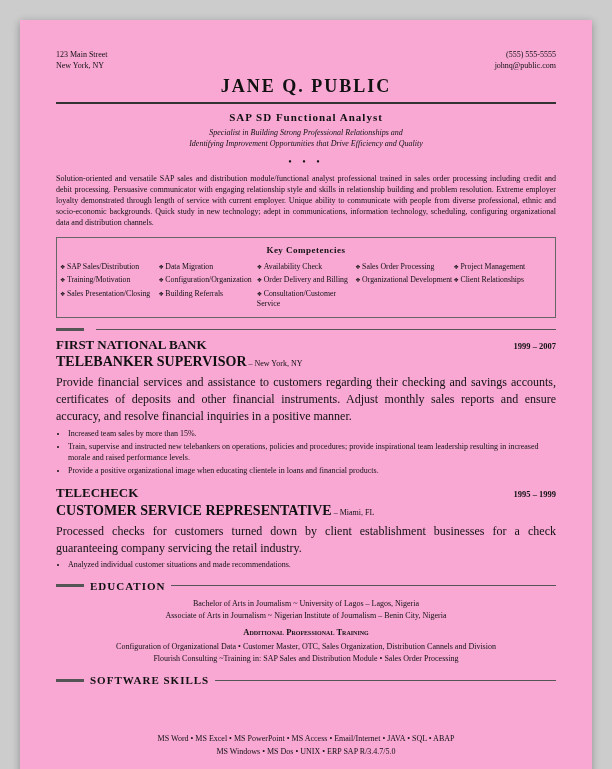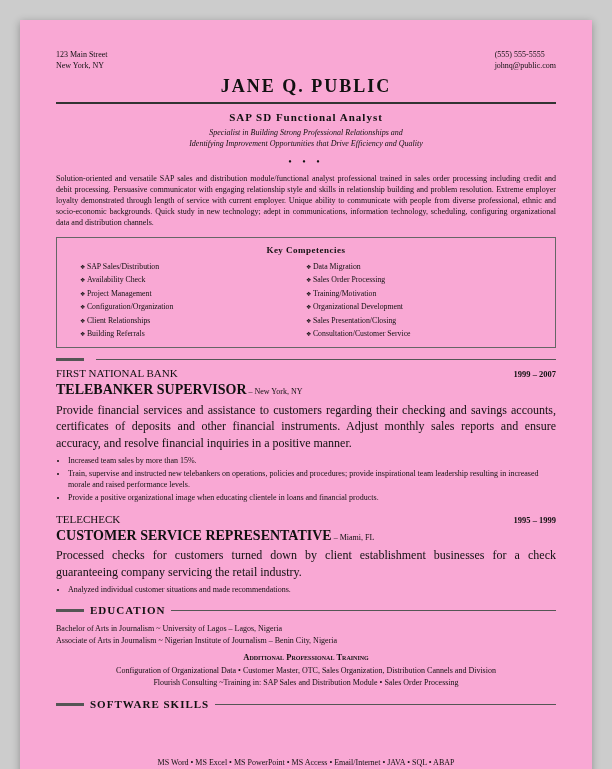--- a/index.html
+++ b/index.html
@@ -63,33 +63,33 @@
     }
     .summary-text {
       font-size: 8px;
       text-align: justify;
       margin-bottom: 8px;
       line-height: 1.4;
     }
     
     .competencies-box {
       border: 1px solid #666;
-      padding: 6px 23px;
+      padding: 6px 3px;
       margin-bottom: 10px;
     }
     .competencies-title {
       text-align: center;
       font-weight: bold;
       font-size: 9px;
       margin-bottom: 5px;
       letter-spacing: 0.5px;
     }
     .competencies-grid {
       display: grid;
-      grid-template-columns: 1fr 1fr;
+      grid-template-columns: 1fr 1fr 1fr 1fr 1fr;
       gap: 1px 0;
       font-size: 7.8px;
     }
     .comp-item {
       padding: 1px 0;
     }
     .comp-item::before {
       content: '❖ ';
       font-size: 6px;
     }
@@ -121,22 +121,22 @@
     
     .exp-entry {
       margin-bottom: 8px;
     }
     .exp-header {
       display: flex;
       justify-content: space-between;
       align-items: baseline;
     }
     .exp-company {
-      font-weight: normal;
-      font-size: 11px;
+      font-weight: bold;
+      font-size: 13px;
       text-transform: uppercase;
       font-variant: small-caps;
     }
     .exp-dates {
       font-size: 8.5px;
       font-weight: bold;
       white-space: nowrap;
     }
     .exp-title-line {
       font-size: 8px;
@@ -163,21 +163,21 @@
       font-size: 8px;
       line-height: 1.4;
     }
     .exp-bullets li {
       margin-bottom: 2px;
       list-style-type: disc;
     }
     
     .edu-line {
       font-size: 8px;
-      text-align: left;
+      text-align: center;
       line-height: 1.5;
     }
     .additional-title {
       text-align: center;
       font-size: 8.5px;
       font-weight: bold;
       margin-top: 5px;
       margin-bottom: 2px;
       font-variant: small-caps;
     }
@@ -205,21 +205,21 @@
 </head>
 <body>
 
 <div class="page">
 
   <div class="header-top">
     <div>
       <div>123 Main Street</div>
       <div>New York, NY</div>
     </div>
-    <div style="">
+    <div style="text-align:right;">
       <div>(555) 555-5555</div>
       <div>johnq@public.com</div>
     </div>
   </div>
 
   <div class="header-name">Jane Q. Public</div>
   <hr class="header-divider">
 
   <div class="job-title-section">
     <div class="job-title-main">SAP SD Functional Analyst</div>
@@ -239,20 +239,21 @@
 
       <div class="comp-item">SAP Sales/Distribution</div>
       <div class="comp-item">Data Migration</div>
       <div class="comp-item">Availability Check</div>
 
       <div class="comp-item">Sales Order Processing</div>
       <div class="comp-item">Project Management</div>
       <div class="comp-item">Training/Motivation</div>
 
       <div class="comp-item">Configuration/Organization</div>
+      <div class="comp-item">Order Delivery and Billing</div>
       <div class="comp-item">Organizational Development</div>
 
       <div class="comp-item">Client Relationships</div>
       <div class="comp-item">Sales Presentation/Closing</div>
       <div class="comp-item">Building Referrals</div>
 
       <div class="comp-item">Consultation/Customer Service</div>
     </div>
   </div>
 

